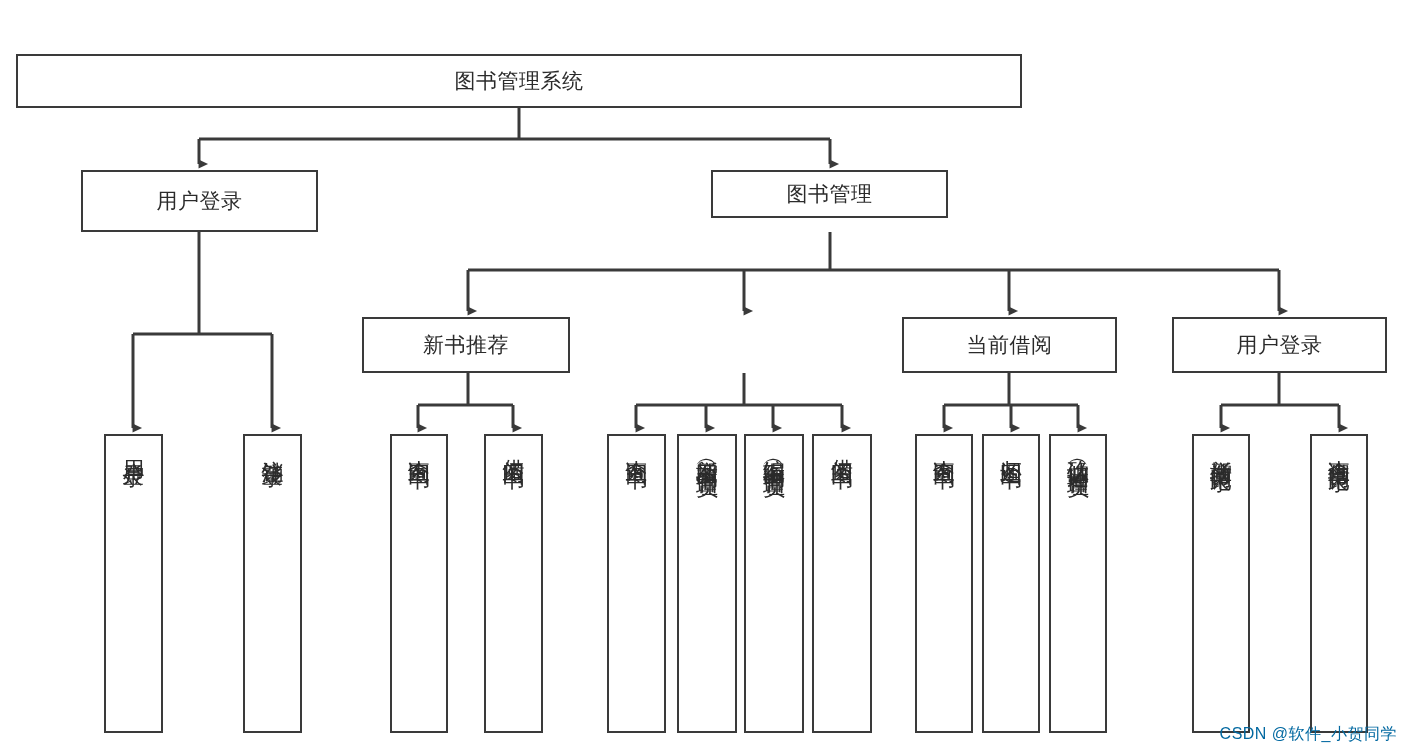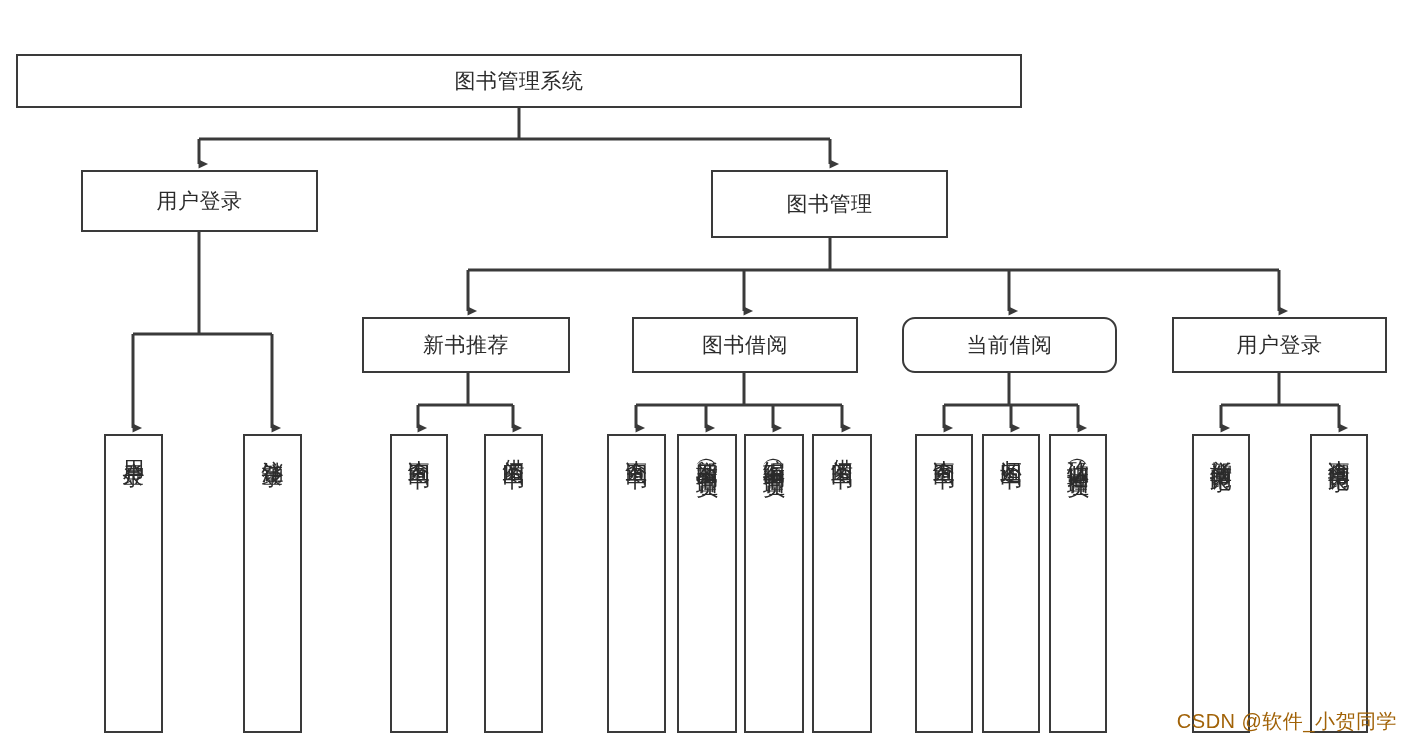--- a/index.html
+++ b/index.html
@@ -56,23 +56,23 @@
     writing-mode: vertical-rl;
     text-orientation: upright;
     font-size: 22px;
     letter-spacing: 2.5px;
     line-height: 1;
     white-space: nowrap;
   }
   .watermark {
     position: absolute;
     right: 8px;
-    bottom: 12px;
-    font-size: 20px;
-    color: #a16207;
+    bottom: 2px;
+    font-size: 16px;
+    color: #0369a1;
     z-index: 20;
     white-space: nowrap;
     letter-spacing: 0.5px;
   }
 </style>
 </head>
 <body>
 
 <div id="stage">
 
@@ -128,31 +128,28 @@
     </g>
   </svg>
 
   <div class="node root horiz" style="left:16px; top:14px; width:1006px; height:54px;margin-top:40px;">
     <span class="label">图书管理系统</span>
   </div>
 
   <div class="node horiz" style="left:81px; top:170px; width:237px; height:62px;">
     <span class="label">用户登录</span>
   </div>
-  <div class="node horiz" style="left:711px; top:170px; width:237px; height:68px;">
+  <div class="node horiz" style="left:711px; top:170px; width:237px; height:48px;">
     <span class="label">图书管理</span>
   </div>
 
   <div class="node horiz" style="left:362px; top:317px; width:208px; height:56px;">
     <span class="label">新书推荐</span>
   </div>
-  <div class="node horiz" style="left:632px; top:317px; width:226px; height:56px;">
-    <span class="label">图书借阅</span>
-  </div>
-  <div class="node horiz" style="left:902px; top:317px; width:215px; height:56px;border-radius:13px;">
+  <div class="node horiz" style="left:902px; top:317px; width:215px; height:56px;">
     <span class="label">当前借阅</span>
   </div>
   <div class="node horiz" style="left:1172px; top:317px; width:215px; height:56px;">
     <span class="label">用户登录</span>
   </div>
 
   <div class="node vert" style="left:104px; top:434px; width:59px; height:299px;">
     <span class="label">用户登录</span>
   </div>
   <div class="node vert" style="left:243px; top:434px; width:59px; height:299px;">

